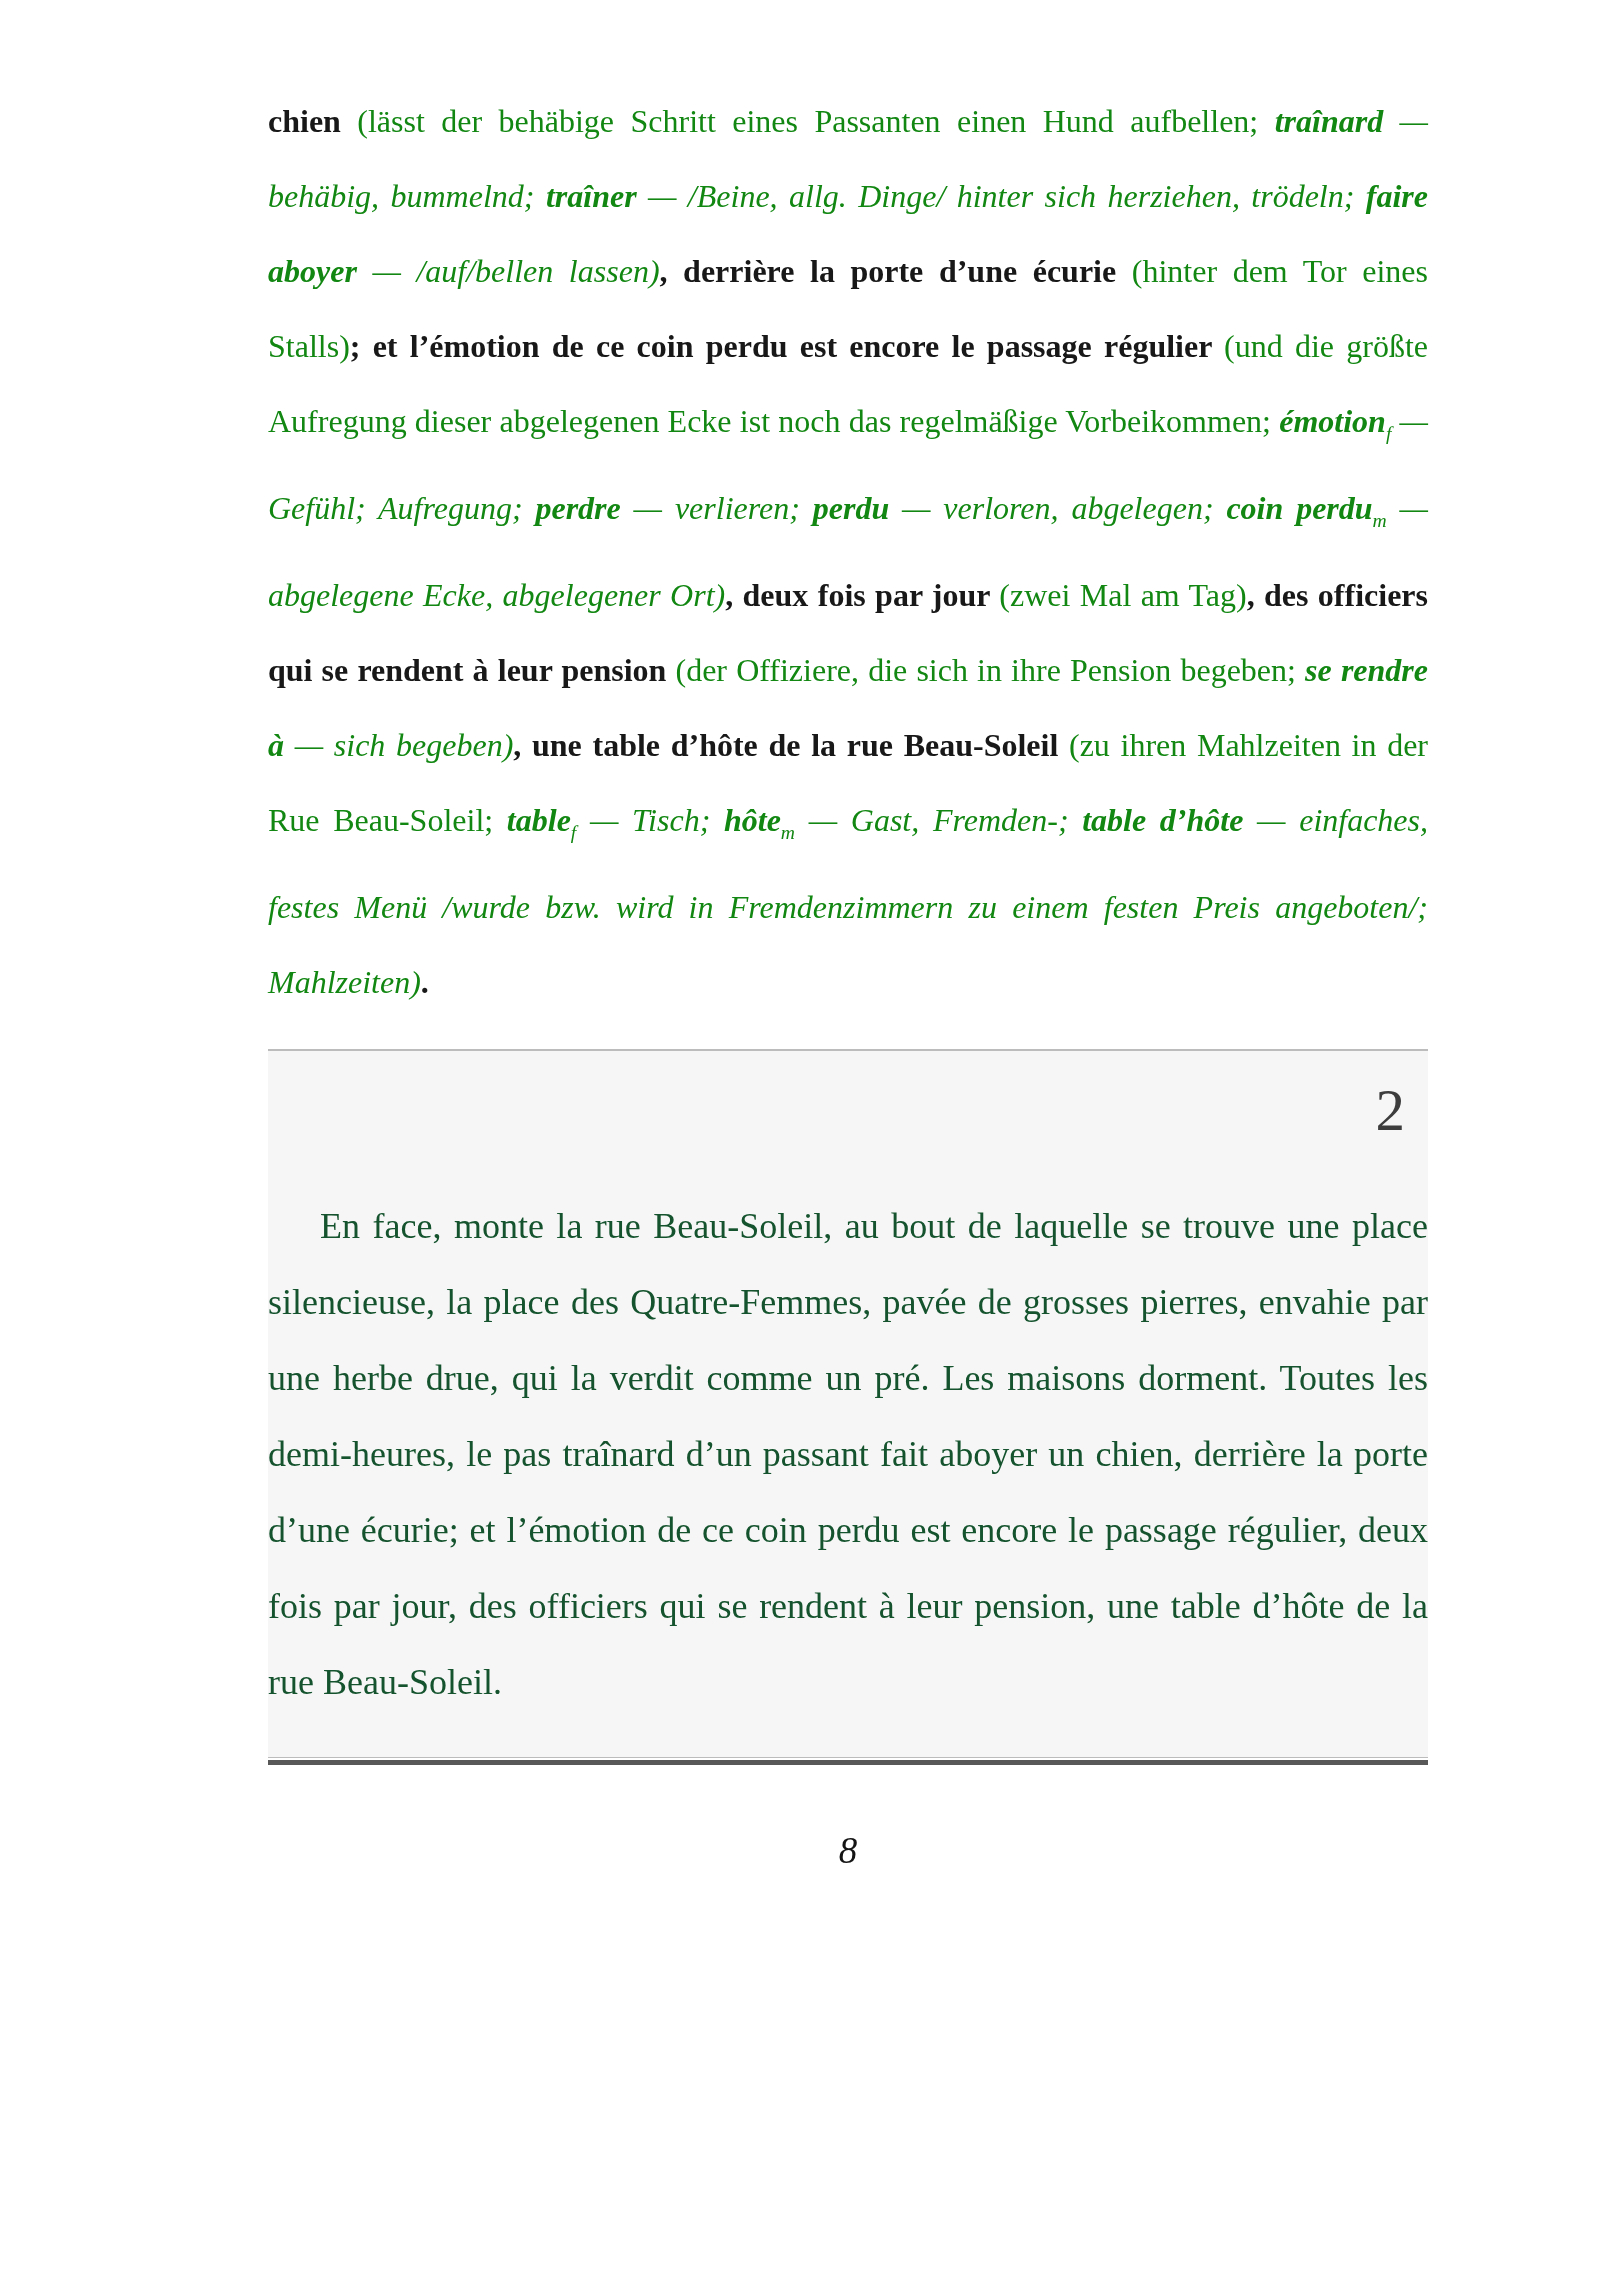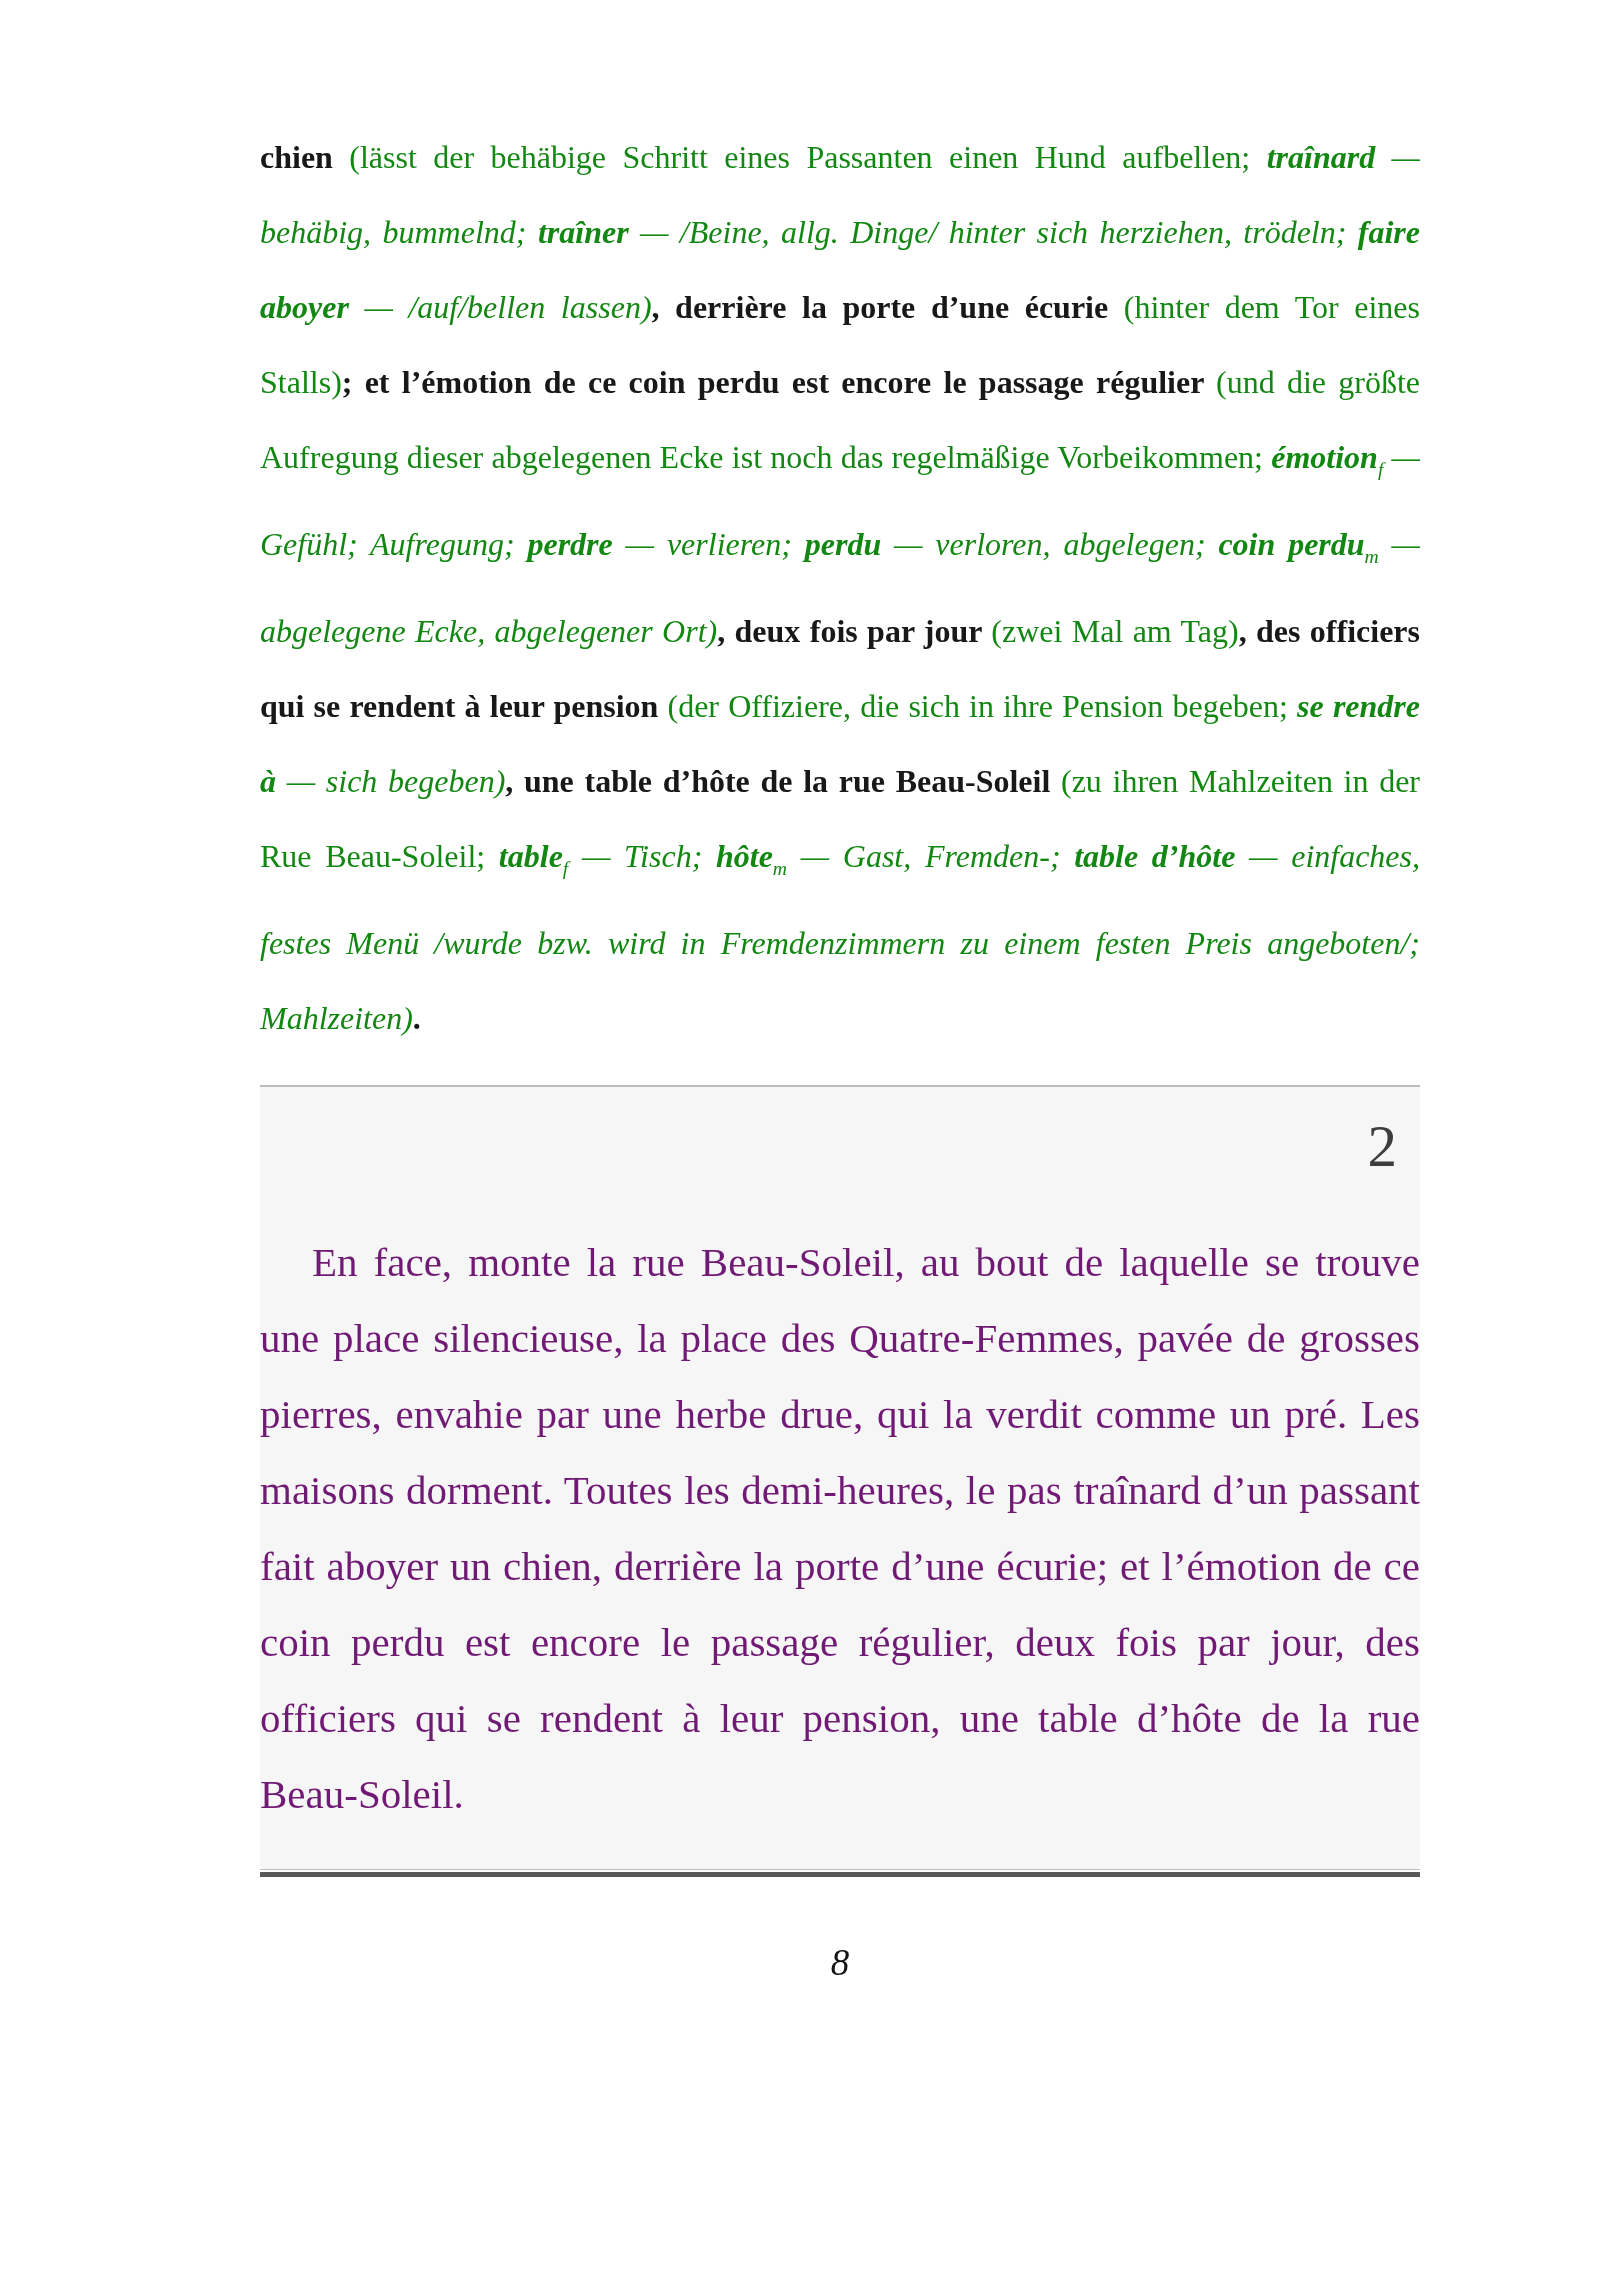--- a/index.html
+++ b/index.html
@@ -18,24 +18,24 @@
   }
   body {
     width: 1621px;
     height: 2273px;
     position: relative;
     font-family: "Liberation Serif", "DejaVu Serif", serif;
     overflow: hidden;
   }
   .content {
     position: absolute;
-    left: 260px;
+    left: 268px;
     top: 0;
     width: 1160px;
-    padding-top: 120px;
+    padding-top: 84px;
   }
   
   .para1 {
     margin: 0;
     font-size: 32px;
     line-height: 75px;
     text-align: justify;
     color: var(--text);
   }
   .s-fr  { color: var(--text);  font-weight: 700; }
@@ -58,25 +58,25 @@
   }
   .section-number {
     text-align: right;
     padding-right: 23px;
     font-size: 59px;
     line-height: 98px;
     color: var(--section_number);
   }
   .para2 {
     margin: 28.5px 0 0 0;
-    font-size: 41px;
+    font-size: 36px;
     line-height: 76px;
     text-align: justify;
     text-indent: 52px;
-    color: #701a75;
+    color: #14532d;
   }
   
   .double-rule {
     height: 2.7px;
     border-top: 1.8px solid var(--rule_light);
     border-bottom: 5.3px solid var(--rule_dark);
   }
   .page-number {
     margin-top: 64px;
     text-align: center;

